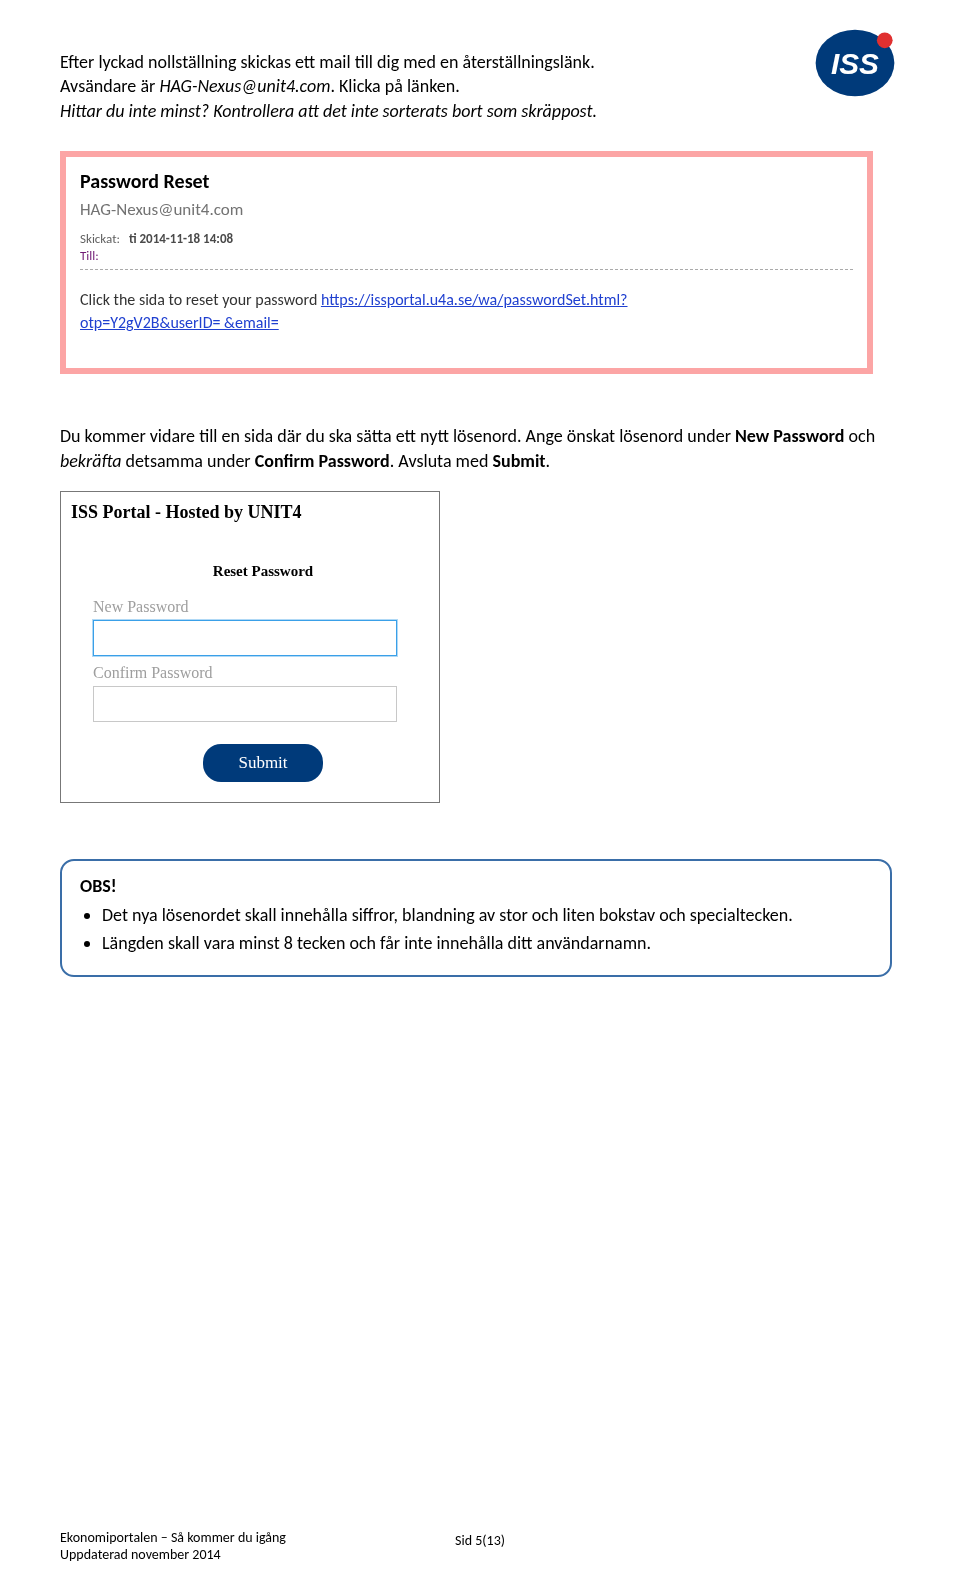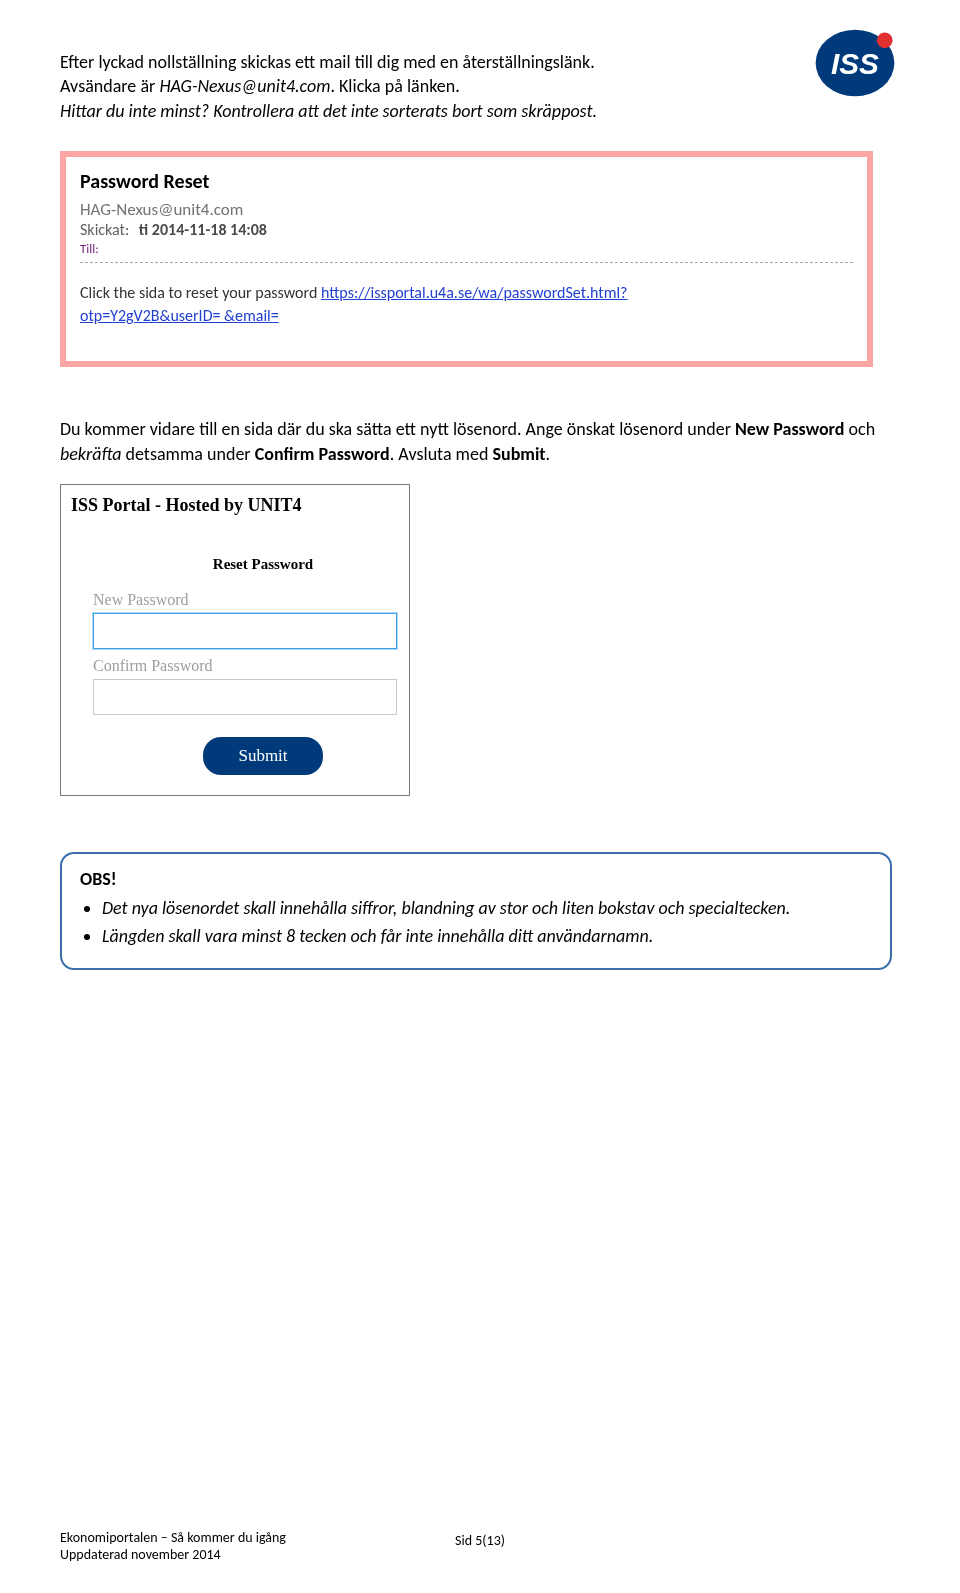--- a/index.html
+++ b/index.html
@@ -34,23 +34,23 @@
     font-weight: bold;
     font-size: 20px;
     margin-bottom: 4px;
   }
   .email-box .from {
     color: #737373;
     font-size: 17px;
     margin-top: 6px;
   }
   .email-box .meta-row {
-    font-size: 16px;
+    font-size: 13px;
     color: #616161;
-    margin-top: 0;
+    margin-top: 11px;
   }
   .email-box .meta-row .label { margin-right: 6px; }
   .email-box .meta-row .val { font-weight: bold; color: #4a4a4a; }
   .email-box .till-row {
     font-size: 13px;
     color: #701a75;
     border-bottom: 1px dashed #aaa;
     padding-bottom: 6px;
     margin-top: 2px;
   }
@@ -71,21 +71,21 @@
     margin-top: 50px;
     max-width: 840px;
     line-height: 1.35;
   }
   .mid-text .bold { font-weight: bold; }
   .mid-text .italic { font-style: italic; }
 
   .form-box {
     border: 1px solid #777;
     margin-top: 18px;
-    width: 350px;
+    width: 380px;
     padding: 0;
   }
   .form-box .hdr {
     background: #fff;
     font-weight: bold;
     font-size: 18px;
     padding: 10px 12px 18px 10px;
     font-family: Georgia, 'Times New Roman', serif;
   }
   .form-box .inner {
@@ -131,21 +131,21 @@
   }
 
   .obs-box {
     border: 2px solid #3a6ea8;
     border-radius: 14px;
     margin-top: 56px;
     width: 832px;
     padding: 14px 18px 16px 18px;
   }
   .obs-box .obs-title { font-weight: bold; font-size: 18px; }
-  .obs-box ul { margin: 6px 0 0 22px; padding: 0; font-style: italic; }
+  .obs-box ul { margin: 6px 0 0 22px; padding: 0; }
   .obs-box li { margin: 4px 0; line-height: 1.35; }
 
   .footer {
     position: absolute;
     bottom: 30px;
     left: 60px;
     right: 60px;
     font-size: 14px;
   }
   .footer .left { display: inline-block; }

